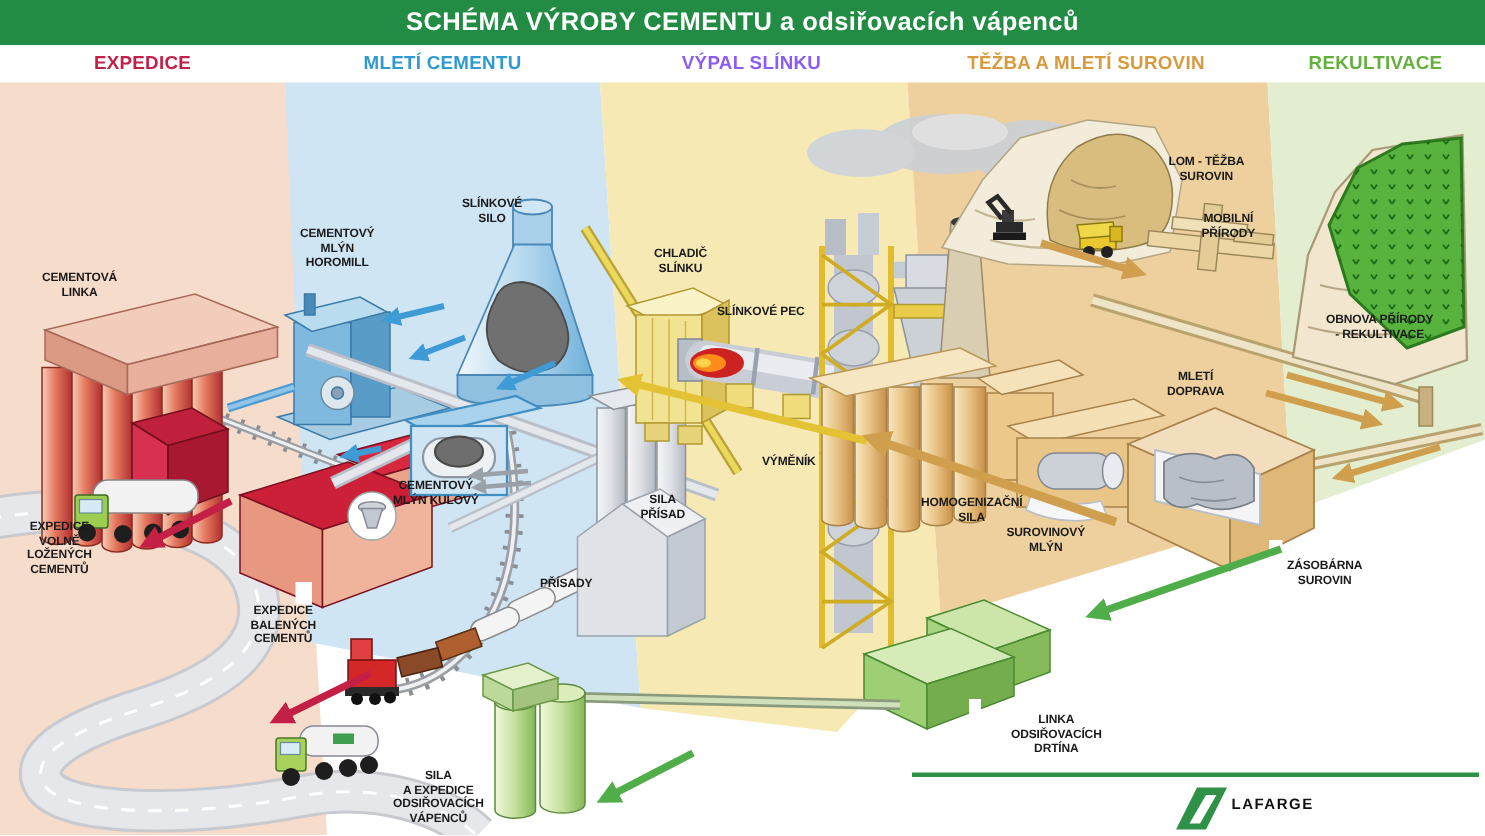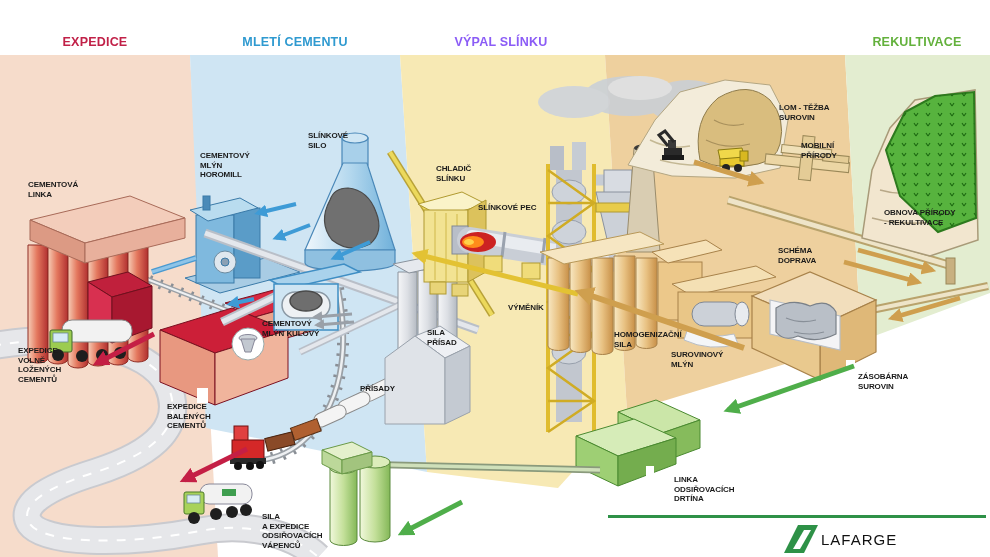--- a/index.html
+++ b/index.html
@@ -5,33 +5,37 @@
   html,body{margin:0;padding:0;background:#fff;}
   #stage{position:relative;width:990px;height:557px;overflow:hidden;background:#fff;
          font-family:"Liberation Sans","DejaVu Sans",sans-serif;}
   #banner{position:absolute;left:0;top:0;width:990px;height:30px;background:#238c44;
           display:flex;align-items:center;justify-content:center;}
   #banner span{color:#fff;font-size:17px;font-weight:700;letter-spacing:.3px;}
   .zhdr{position:absolute;top:35px;transform:translateX(-50%);font-size:12.5px;font-weight:700;
         letter-spacing:.2px;white-space:nowrap;}
   svg{position:absolute;left:0;top:0;}
   .lbl{position:absolute;font-size:8px;font-weight:700;color:#1a1a1a;line-height:1.2;
-       white-space:pre-line;letter-spacing:-.1px;}
-  #lafarge-text{position:absolute;left:821px;top:531px;font-size:15px;font-weight:400;
+       white-space:pre-line;letter-spacing:-.1px;text-align:center;}
+  #lafarge-text{position:absolute;left:821px;top:531px;font-size:10px;font-weight:700;
        color:#111;letter-spacing:1px;}
 </style>
 </head>
 <body>
 
 <div id="stage">
 
+  <div id="banner">
+    <span>SCHÉMA VÝROBY CEMENTU a odsiřovacích vápenců</span>
+  </div>
 
   <div class="zhdr" style="left:95px;color:#c12148">EXPEDICE</div>
   <div class="zhdr" style="left:295px;color:#2f9ad0">MLETÍ CEMENTU</div>
   <div class="zhdr" style="left:501px;color:#8b5cf6">VÝPAL SLÍNKU</div>
+  <div class="zhdr" style="left:724px;color:#d99a3e">TĚŽBA A MLETÍ SUROVIN</div>
   <div class="zhdr" style="left:917px;color:#63b13c">REKULTIVACE</div>
 
   <svg width="990" height="557" viewBox="0 0 990 557">
     <defs>
       <marker id="ah-red" viewBox="0 0 10 10" refX="7" refY="5" markerWidth="3.2" markerHeight="3.2" orient="auto">
           <path d="M0,0L10,5L0,10z" fill="#c41f45"></path>
         </marker>
       <marker id="ah-blue" viewBox="0 0 10 10" refX="7" refY="5" markerWidth="3.2" markerHeight="3.2" orient="auto">
           <path d="M0,0L10,5L0,10z" fill="#3e9bd6"></path>
         </marker>
@@ -413,21 +417,21 @@
 SILO</div>
   <div class="lbl" style="left:436px;top:164px">CHLADIČ
 SLÍNKU</div>
   <div class="lbl" style="left:478px;top:203px">SLÍNKOVÉ PEC</div>
   <div class="lbl" style="left:779px;top:103px">LOM - TĚŽBA
 SUROVIN</div>
   <div class="lbl" style="left:801px;top:141px">MOBILNÍ
 PŘÍRODY</div>
   <div class="lbl" style="left:884px;top:208px">OBNOVA PŘÍRODY
 - REKULTIVACE</div>
-  <div class="lbl" style="left:778px;top:246px">SCHÉMA
+  <div class="lbl" style="left:778px;top:246px">MLETÍ
 DOPRAVA</div>
   <div class="lbl" style="left:508px;top:303px">VÝMĚNÍK</div>
   <div class="lbl" style="left:262px;top:319px">CEMENTOVÝ
 MLÝN KULOVÝ</div>
   <div class="lbl" style="left:427px;top:328px">SILA
 PŘÍSAD</div>
   <div class="lbl" style="left:614px;top:330px">HOMOGENIZAČNÍ
 SILA</div>
   <div class="lbl" style="left:671px;top:350px">SUROVINOVÝ
 MLÝN</div>

